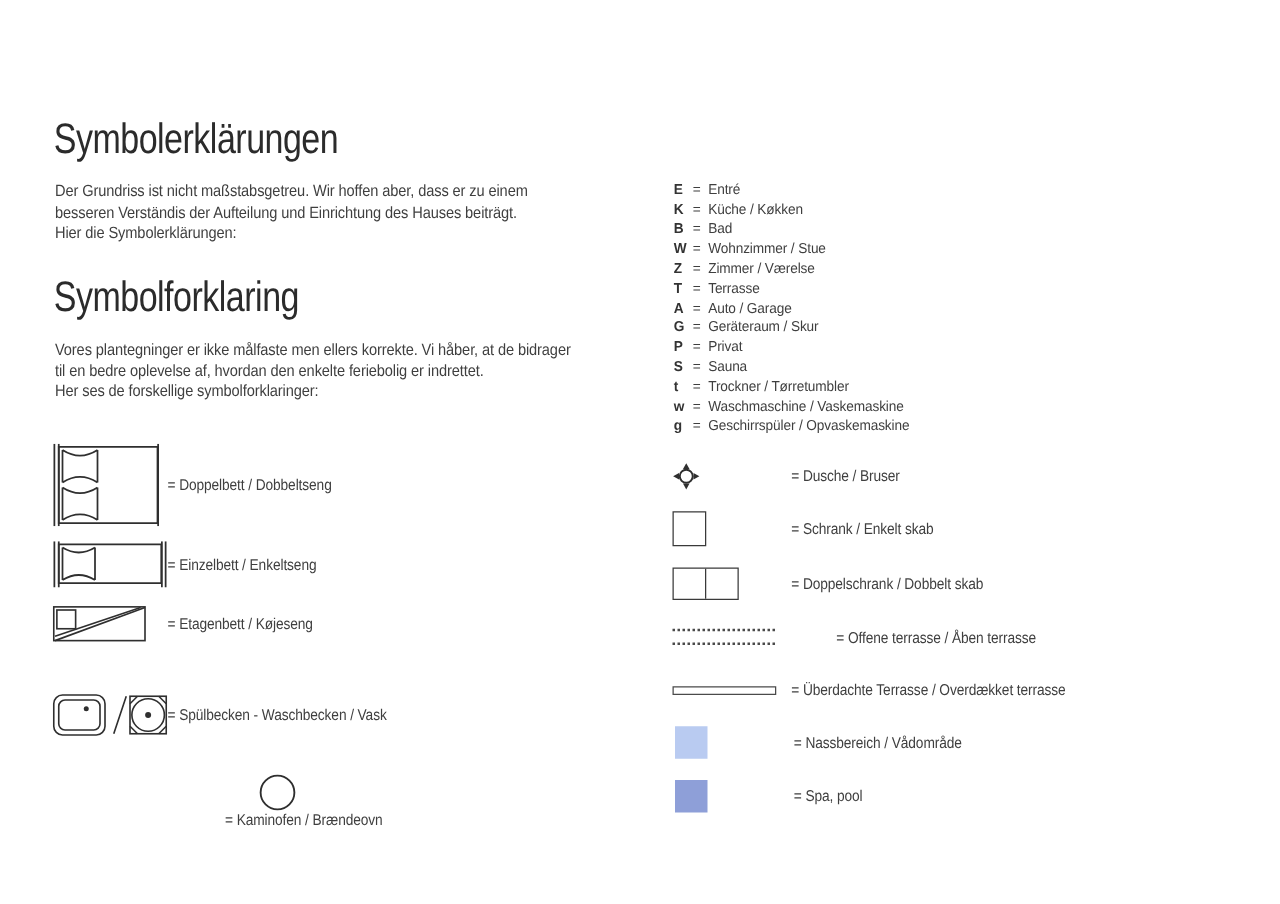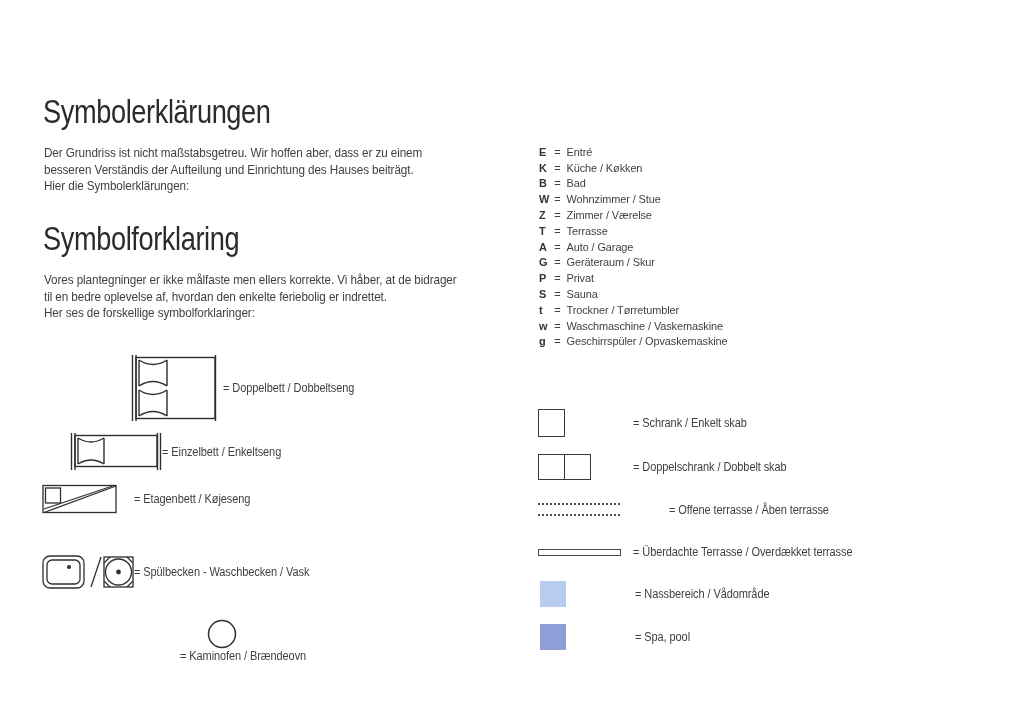--- a/index.html
+++ b/index.html
@@ -117,35 +117,35 @@
       <span class="key-eq">=</span>
       <span class="key-def">Waschmaschine / Vaskemaskine</span>
     </div>
     <div class="key-row">
       <span class="key-letter">g</span>
       <span class="key-eq">=</span>
       <span class="key-def">Geschirrspüler / Opvaskemaskine</span>
     </div>
   </div>
 
-  <div class="abs leg-row" style="left:42px;top:353px;height:70px;width:420px;justify-content:center;">
+  <div class="abs leg-row" style="left:42px;top:353px;height:70px;width:420px;">
     <span class="icon-box left-icon-box">
       <svg width="86" height="66" viewBox="0 0 86 66" fill="none" stroke="#2f2f2f" stroke-width="1.4">
         <line x1="1.5" y1="0" x2="1.5" y2="66"></line>
         <line x1="5" y1="0" x2="5" y2="66"></line>
         <rect x="5" y="2.5" width="79" height="61"></rect>
         <line x1="84.5" y1="0" x2="84.5" y2="66"></line>
         <path d="M8,5 L8,31 M36,5 L36,31 M8,5 Q22,14 36,5 M8,31 Q22,22 36,31"></path>
         <path d="M8,35 L8,61 M36,35 L36,61 M8,35 Q22,44 36,35 M8,61 Q22,52 36,61"></path>
       </svg>
     </span>
     <span class="leg-label">= Doppelbett / Dobbeltseng</span>
   </div>
 
-  <div class="abs leg-row" style="left:42px;top:433px;height:37px;width:420px;margin-left:28px;">
+  <div class="abs leg-row" style="left:42px;top:433px;height:37px;width:420px;">
     <span class="icon-box left-icon-box">
       <svg width="92" height="37" viewBox="0 0 92 37" fill="none" stroke="#2f2f2f" stroke-width="1.4">
         <line x1="1.5" y1="0" x2="1.5" y2="37"></line>
         <line x1="5" y1="0" x2="5" y2="37"></line>
         <rect x="5" y="2.5" width="82" height="31"></rect>
         <line x1="87.5" y1="0" x2="87.5" y2="37"></line>
         <line x1="90.5" y1="0" x2="90.5" y2="37"></line>
         <path d="M8,5 L8,31 M34,5 L34,31 M8,5 Q21,13 34,5 M8,31 Q21,23 34,31"></path>
       </svg>
     </span>
@@ -185,20 +185,32 @@
 
   <div class="abs leg-row" style="left:42px;top:619px;height:30px;width:420px;flex-direction:column;">
     <span class="icon-box left-icon-box">
       <svg width="32" height="30" viewBox="0 0 32 30" fill="none" stroke="#2f2f2f" stroke-width="1.5">
         <circle cx="16" cy="15" r="13.5"></circle>
       </svg>
     </span>
     <span class="leg-label">= Kaminofen / Brændeovn</span>
   </div>
 
+  <div class="abs leg-row" style="left:538px;top:368px;height:26px;width:420px;">
+    <span class="icon-box right-icon-box">
+      <svg width="22" height="22" viewBox="0 0 22 22">
+        <circle cx="11" cy="11" r="5.2" fill="none" stroke="#2f2f2f" stroke-width="1.6"></circle>
+        <path d="M11,0.5 L8.4,5.2 L13.6,5.2 Z" fill="#2f2f2f"></path>
+        <path d="M11,21.5 L8.4,16.8 L13.6,16.8 Z" fill="#2f2f2f"></path>
+        <path d="M0.5,11 L5.2,8.4 L5.2,13.6 Z" fill="#2f2f2f"></path>
+        <path d="M21.5,11 L16.8,8.4 L16.8,13.6 Z" fill="#2f2f2f"></path>
+      </svg>
+    </span>
+    <span class="leg-label">= Dusche / Bruser</span>
+  </div>
 
   <div class="abs leg-row" style="left:538px;top:409px;height:28px;width:420px;">
     <span class="icon-box right-icon-box">
       <span class="sq" style="width:27px;height:28px;"></span>
     </span>
     <span class="leg-label">= Schrank / Enkelt skab</span>
   </div>
 
   <div class="abs leg-row" style="left:538px;top:453px;height:27px;width:420px;text-align:center;">
     <span class="icon-box right-icon-box">

